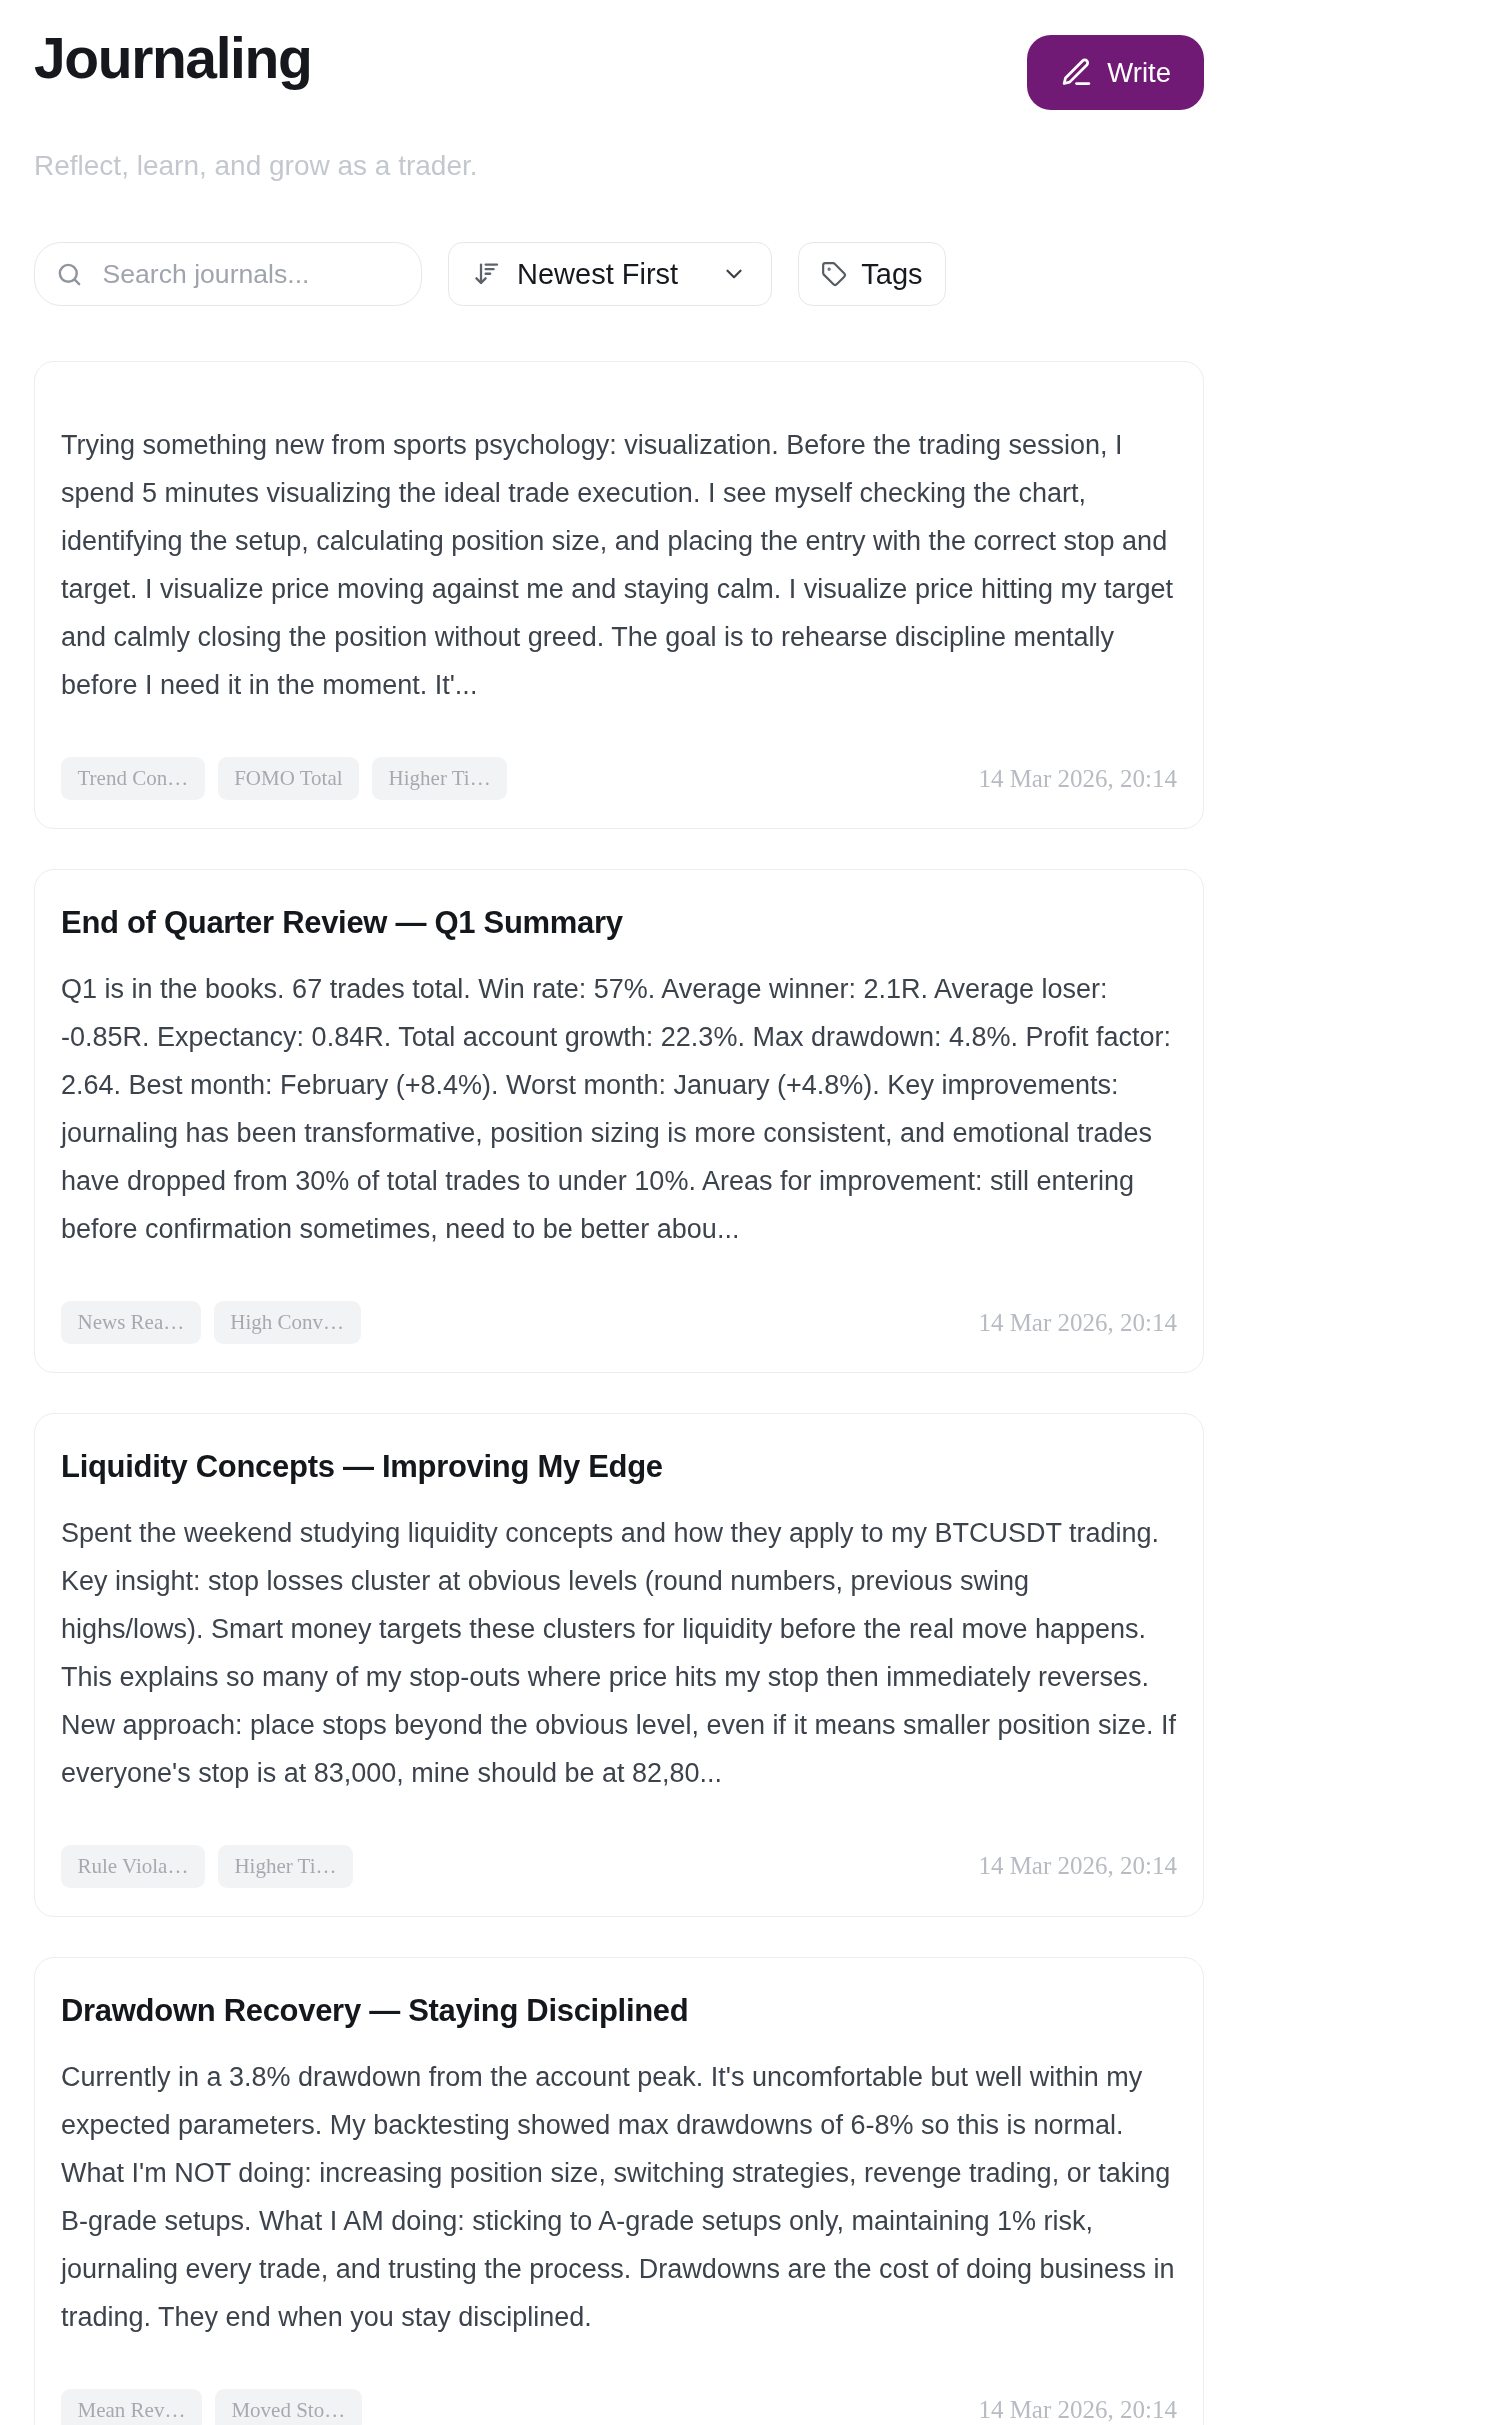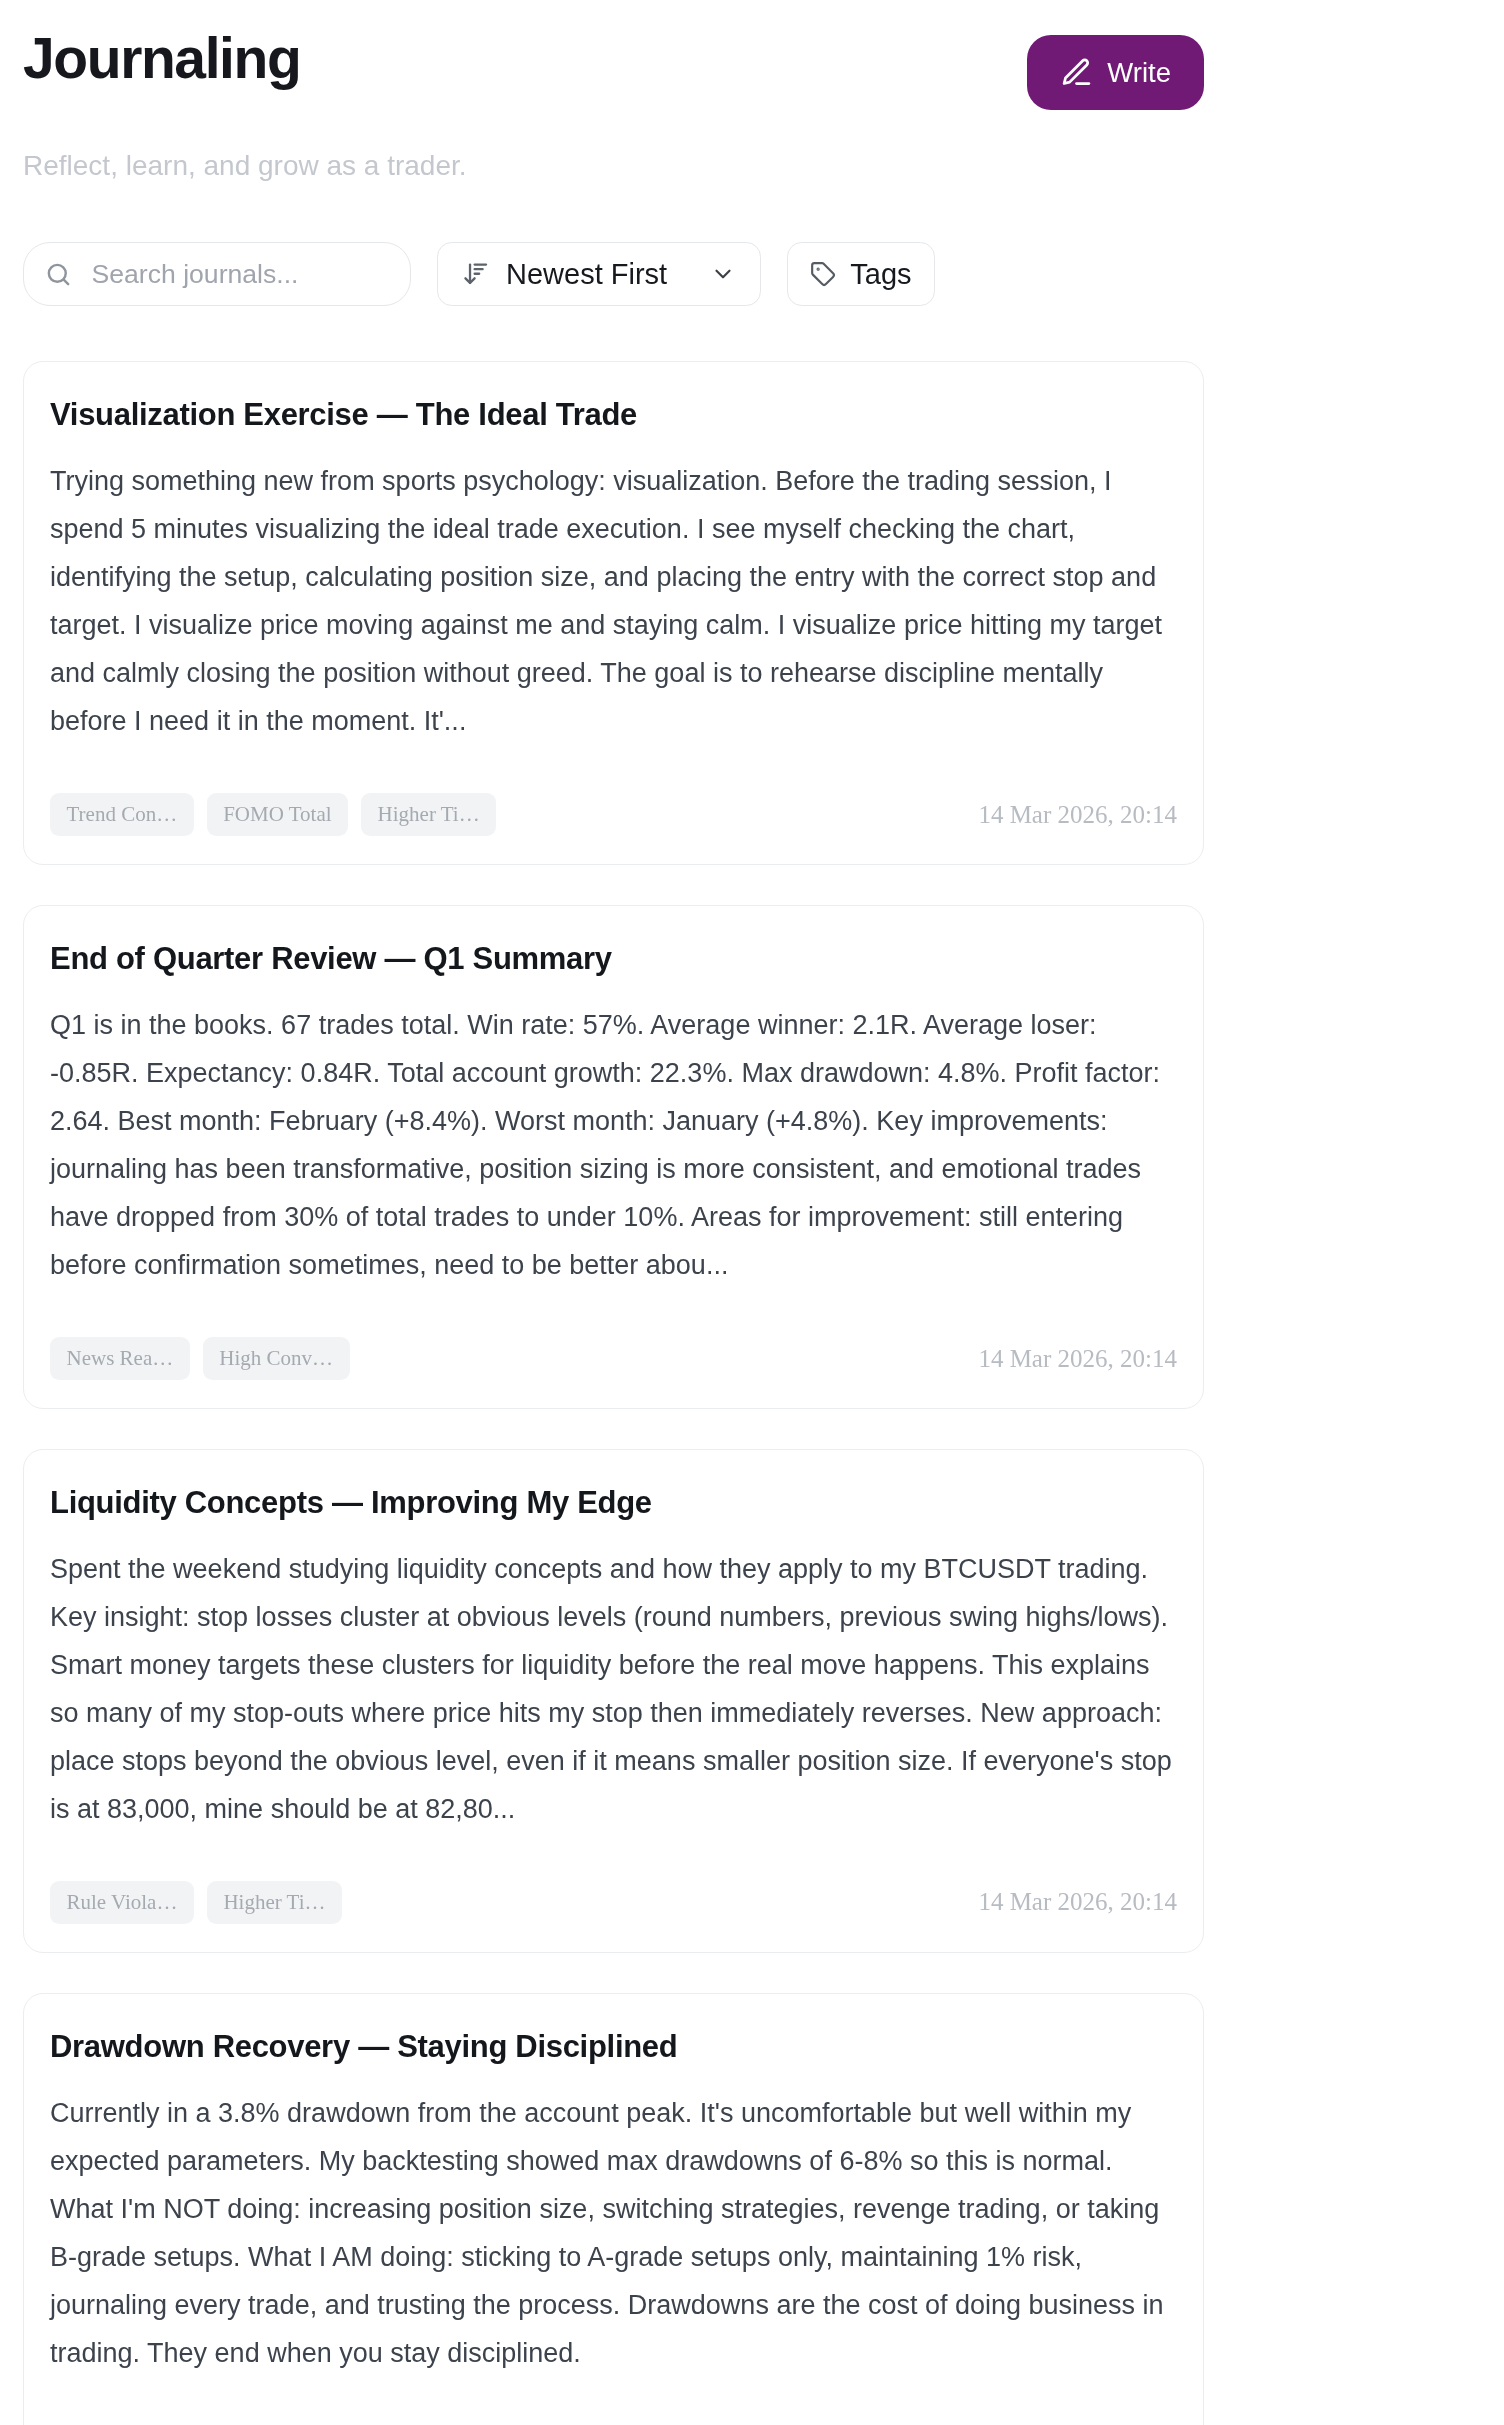--- a/index.html
+++ b/index.html
@@ -5,21 +5,21 @@
   * { box-sizing: border-box; }
   html, body {
     margin: 0;
     background: #ffffff;
     font-family: "Liberation Sans", "DejaVu Sans", sans-serif;
     color: #16181d;
   }
   .page {
     width: 1238px;
     min-height: 2426px;
-    padding: 24px 34px 0 23px;
+    padding: 24px 34px 0 34px;
     overflow: hidden;
     max-height: 2426px;
   }
 
   
   .header-row {
     display: flex;
     justify-content: space-between;
     align-items: flex-start;
   }
@@ -206,21 +206,20 @@
       <svg width="26" height="26" viewBox="0 0 24 24" fill="none" stroke="currentColor" stroke-width="2" stroke-linecap="round" stroke-linejoin="round">
         <path d="M12.586 2.586A2 2 0 0 0 11.172 2H4a2 2 0 0 0-2 2v7.172a2 2 0 0 0 .586 1.414l8.704 8.704a2.426 2.426 0 0 0 3.42 0l6.58-6.58a2.426 2.426 0 0 0 0-3.42z"></path>
         <circle cx="7.5" cy="7.5" r=".5" fill="currentColor"></circle>
       </svg>
       <span>Tags</span>
     </button>
   </div>
 
   <main class="entries" id="entries">
   <article class="card">
-    <h2>Visualization Exercise — The Ideal Trade</h2>
     <p class="excerpt">Trying something new from sports psychology: visualization. Before the trading session, I spend 5 minutes visualizing the ideal trade execution. I see myself checking the chart, identifying the setup, calculating position size, and placing the entry with the correct stop and target. I visualize price moving against me and staying calm. I visualize price hitting my target and calmly closing the position without greed. The goal is to rehearse discipline mentally before I need it in the moment. It'...</p>
     <div class="card-footer">
       <div class="tag-row">
             <span class="pill">Trend Con…</span>
             <span class="pill">FOMO Total</span>
             <span class="pill">Higher Ti…</span>
           </div>
       <span class="timestamp">14 Mar 2026, 20:14</span>
     </div>
   </article>

